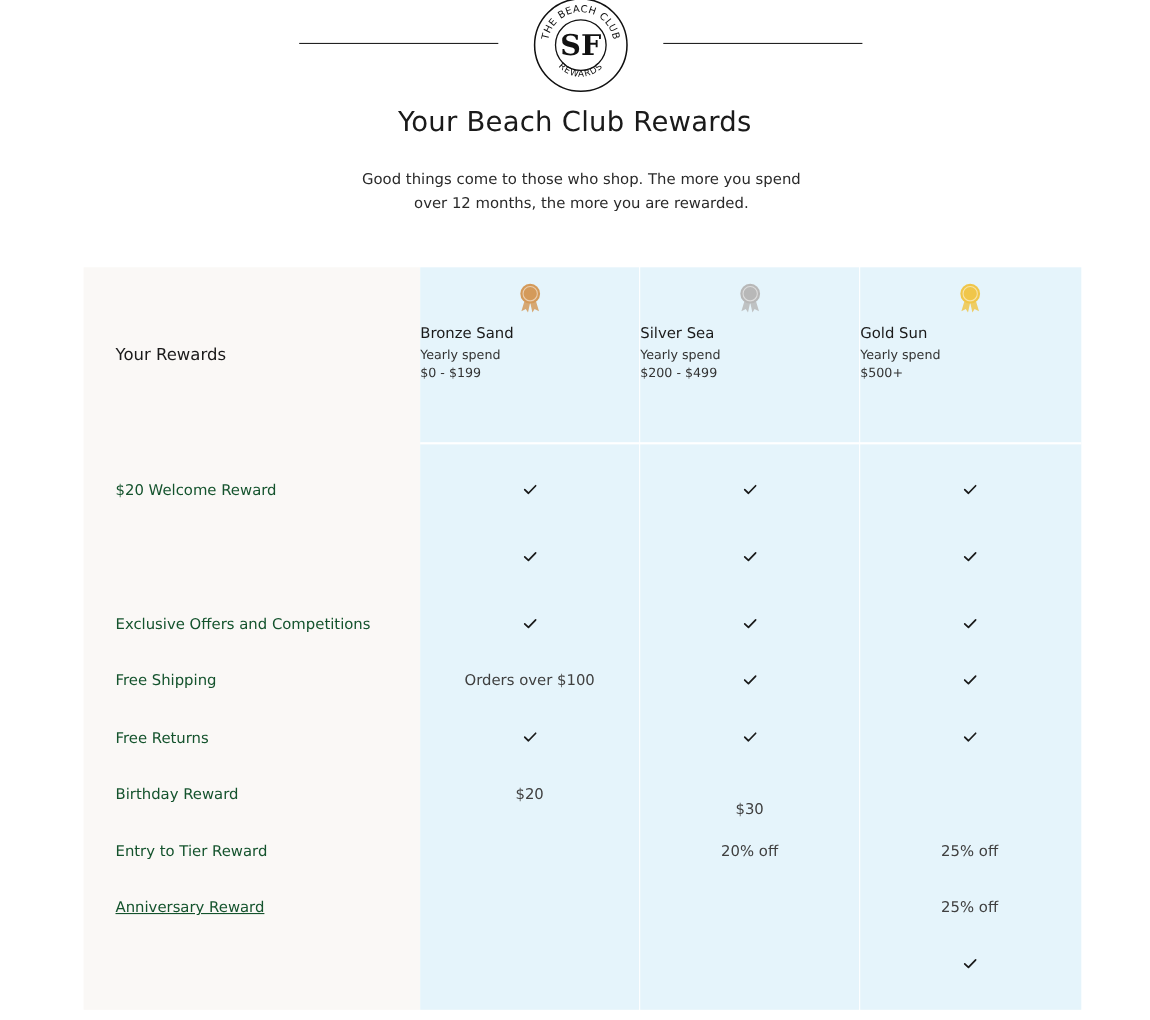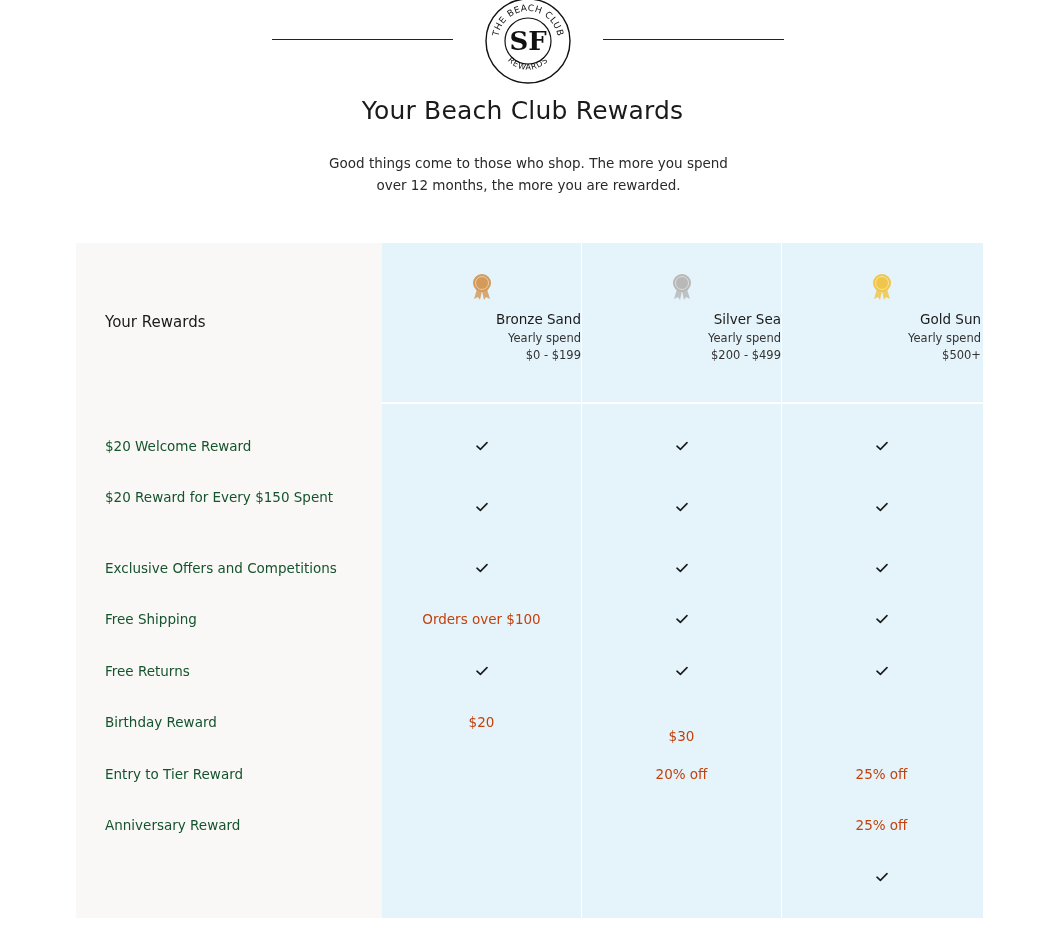--- a/index.html
+++ b/index.html
@@ -21,28 +21,28 @@
   .table { position: absolute; left: 76px; top: 243px; width: 907px; height: 675px; }
   .col-left { position: absolute; left: 0; top: 0; width: 306px; height: 675px; background: #faf8f6; }
   .tier-col { position: absolute; top: 0; width: 199px; height: 675px; background: #e5f4fb; }
   .tier-col.c0 { left: 306px; }
   .tier-col.c1 { left: 506px; }
   .tier-col.c2 { left: 706px; width: 201px; }
   .hsep { position: absolute; left: 306px; top: 159px; width: 601px; height: 2px; background: #ffffff; }
 
   .your-rewards { position: absolute; left: 29px; top: 70px; font-size: 15px; font-weight: 500; color: #1a1a1a; }
 
-  .tier-head { position: absolute; top: 30px; width: 199px; text-align: right; }
+  .tier-head { position: absolute; top: 14px; width: 199px; text-align: left; }
   .tier-head .medal { display: block; margin: 0 auto; width: 22px; height: 28px; }
   .tier-head .name { margin-top: 10px; font-size: 13.5px; font-weight: 500; color: #1a1a1a; }
   .tier-head .spend-label { margin-top: 4px; font-size: 11.5px; color: #333; }
   .tier-head .spend-range { margin-top: 3px; font-size: 11.5px; color: #333; }
 
   .row-label { position: absolute; left: 29px; font-size: 13.5px; line-height: 20px; color: #14532d; }
-  .cell { position: absolute; width: 199px; text-align: center; font-size: 13.5px; color: #c2410c; }
+  .cell { position: absolute; width: 199px; text-align: center; font-size: 13.5px; color: #404040; }
   .check { display: inline-block; width: 12px; height: 10px; }
 </style>
 </head>
 <body>
 
 <div class="logo-row">
   <div class="logo-line left"></div>
   <svg class="logo" viewBox="0 0 88 86">
     <defs>
       <path id="arcTop" d="M 14 43 A 30 30 0 0 1 74 43"></path>
@@ -114,21 +114,20 @@
     <div class="cell" style="left: 306px; top: 193px; line-height: 20px;"><svg class="check" viewBox="0 0 12 10">
         <path d="M1 5.2 L4.4 8.4 L11 1.6" fill="none" stroke="#1a1a1a" stroke-width="1.6" stroke-linecap="round" stroke-linejoin="round"></path>
       </svg></div>
     <div class="cell" style="left: 506px; top: 193px; line-height: 20px;"><svg class="check" viewBox="0 0 12 10">
         <path d="M1 5.2 L4.4 8.4 L11 1.6" fill="none" stroke="#1a1a1a" stroke-width="1.6" stroke-linecap="round" stroke-linejoin="round"></path>
       </svg></div>
     <div class="cell" style="left: 706px; top: 193px; line-height: 20px;"><svg class="check" viewBox="0 0 12 10">
         <path d="M1 5.2 L4.4 8.4 L11 1.6" fill="none" stroke="#1a1a1a" stroke-width="1.6" stroke-linecap="round" stroke-linejoin="round"></path>
       </svg></div>
     <div class="row-label" style="top: 244px;">
-      <div>$20 Reward for Every $150 Spent</div>
     </div>
     <div class="cell" style="left: 306px; top: 254px; line-height: 20px;"><svg class="check" viewBox="0 0 12 10">
         <path d="M1 5.2 L4.4 8.4 L11 1.6" fill="none" stroke="#1a1a1a" stroke-width="1.6" stroke-linecap="round" stroke-linejoin="round"></path>
       </svg></div>
     <div class="cell" style="left: 506px; top: 254px; line-height: 20px;"><svg class="check" viewBox="0 0 12 10">
         <path d="M1 5.2 L4.4 8.4 L11 1.6" fill="none" stroke="#1a1a1a" stroke-width="1.6" stroke-linecap="round" stroke-linejoin="round"></path>
       </svg></div>
     <div class="cell" style="left: 706px; top: 254px; line-height: 20px;"><svg class="check" viewBox="0 0 12 10">
         <path d="M1 5.2 L4.4 8.4 L11 1.6" fill="none" stroke="#1a1a1a" stroke-width="1.6" stroke-linecap="round" stroke-linejoin="round"></path>
       </svg></div>
@@ -170,21 +169,21 @@
       <div>Birthday Reward</div>
     </div>
     <div class="cell" style="left: 306px; top: 469px; line-height: 20px;"><span>$20</span></div>
     <div class="cell" style="left: 506px; top: 483px; line-height: 20px;"><span>$30</span></div>
     <div class="row-label" style="top: 521px;">
       <div>Entry to Tier Reward</div>
     </div>
     <div class="cell" style="left: 306px; top: 521px; line-height: 20px;"></div>
     <div class="cell" style="left: 506px; top: 521px; line-height: 20px;"><span>20% off</span></div>
     <div class="cell" style="left: 706px; top: 521px; line-height: 20px;"><span>25% off</span></div>
-    <div class="row-label" style="top: 572px;">
+    <div class="row-label" style="top: 572px; text-decoration: underline;">
       <div>Anniversary Reward</div>
     </div>
     <div class="cell" style="left: 306px; top: 572px; line-height: 20px;"></div>
     <div class="cell" style="left: 506px; top: 572px; line-height: 20px;"></div>
     <div class="cell" style="left: 706px; top: 572px; line-height: 20px;"><span>25% off</span></div>
     <div class="cell" style="left: 306px; top: 624px; line-height: 20px;"></div>
     <div class="cell" style="left: 506px; top: 624px; line-height: 20px;"></div>
     <div class="cell" style="left: 706px; top: 624px; line-height: 20px;"><svg class="check" viewBox="0 0 12 10">
         <path d="M1 5.2 L4.4 8.4 L11 1.6" fill="none" stroke="#1a1a1a" stroke-width="1.6" stroke-linecap="round" stroke-linejoin="round"></path>
       </svg></div>

